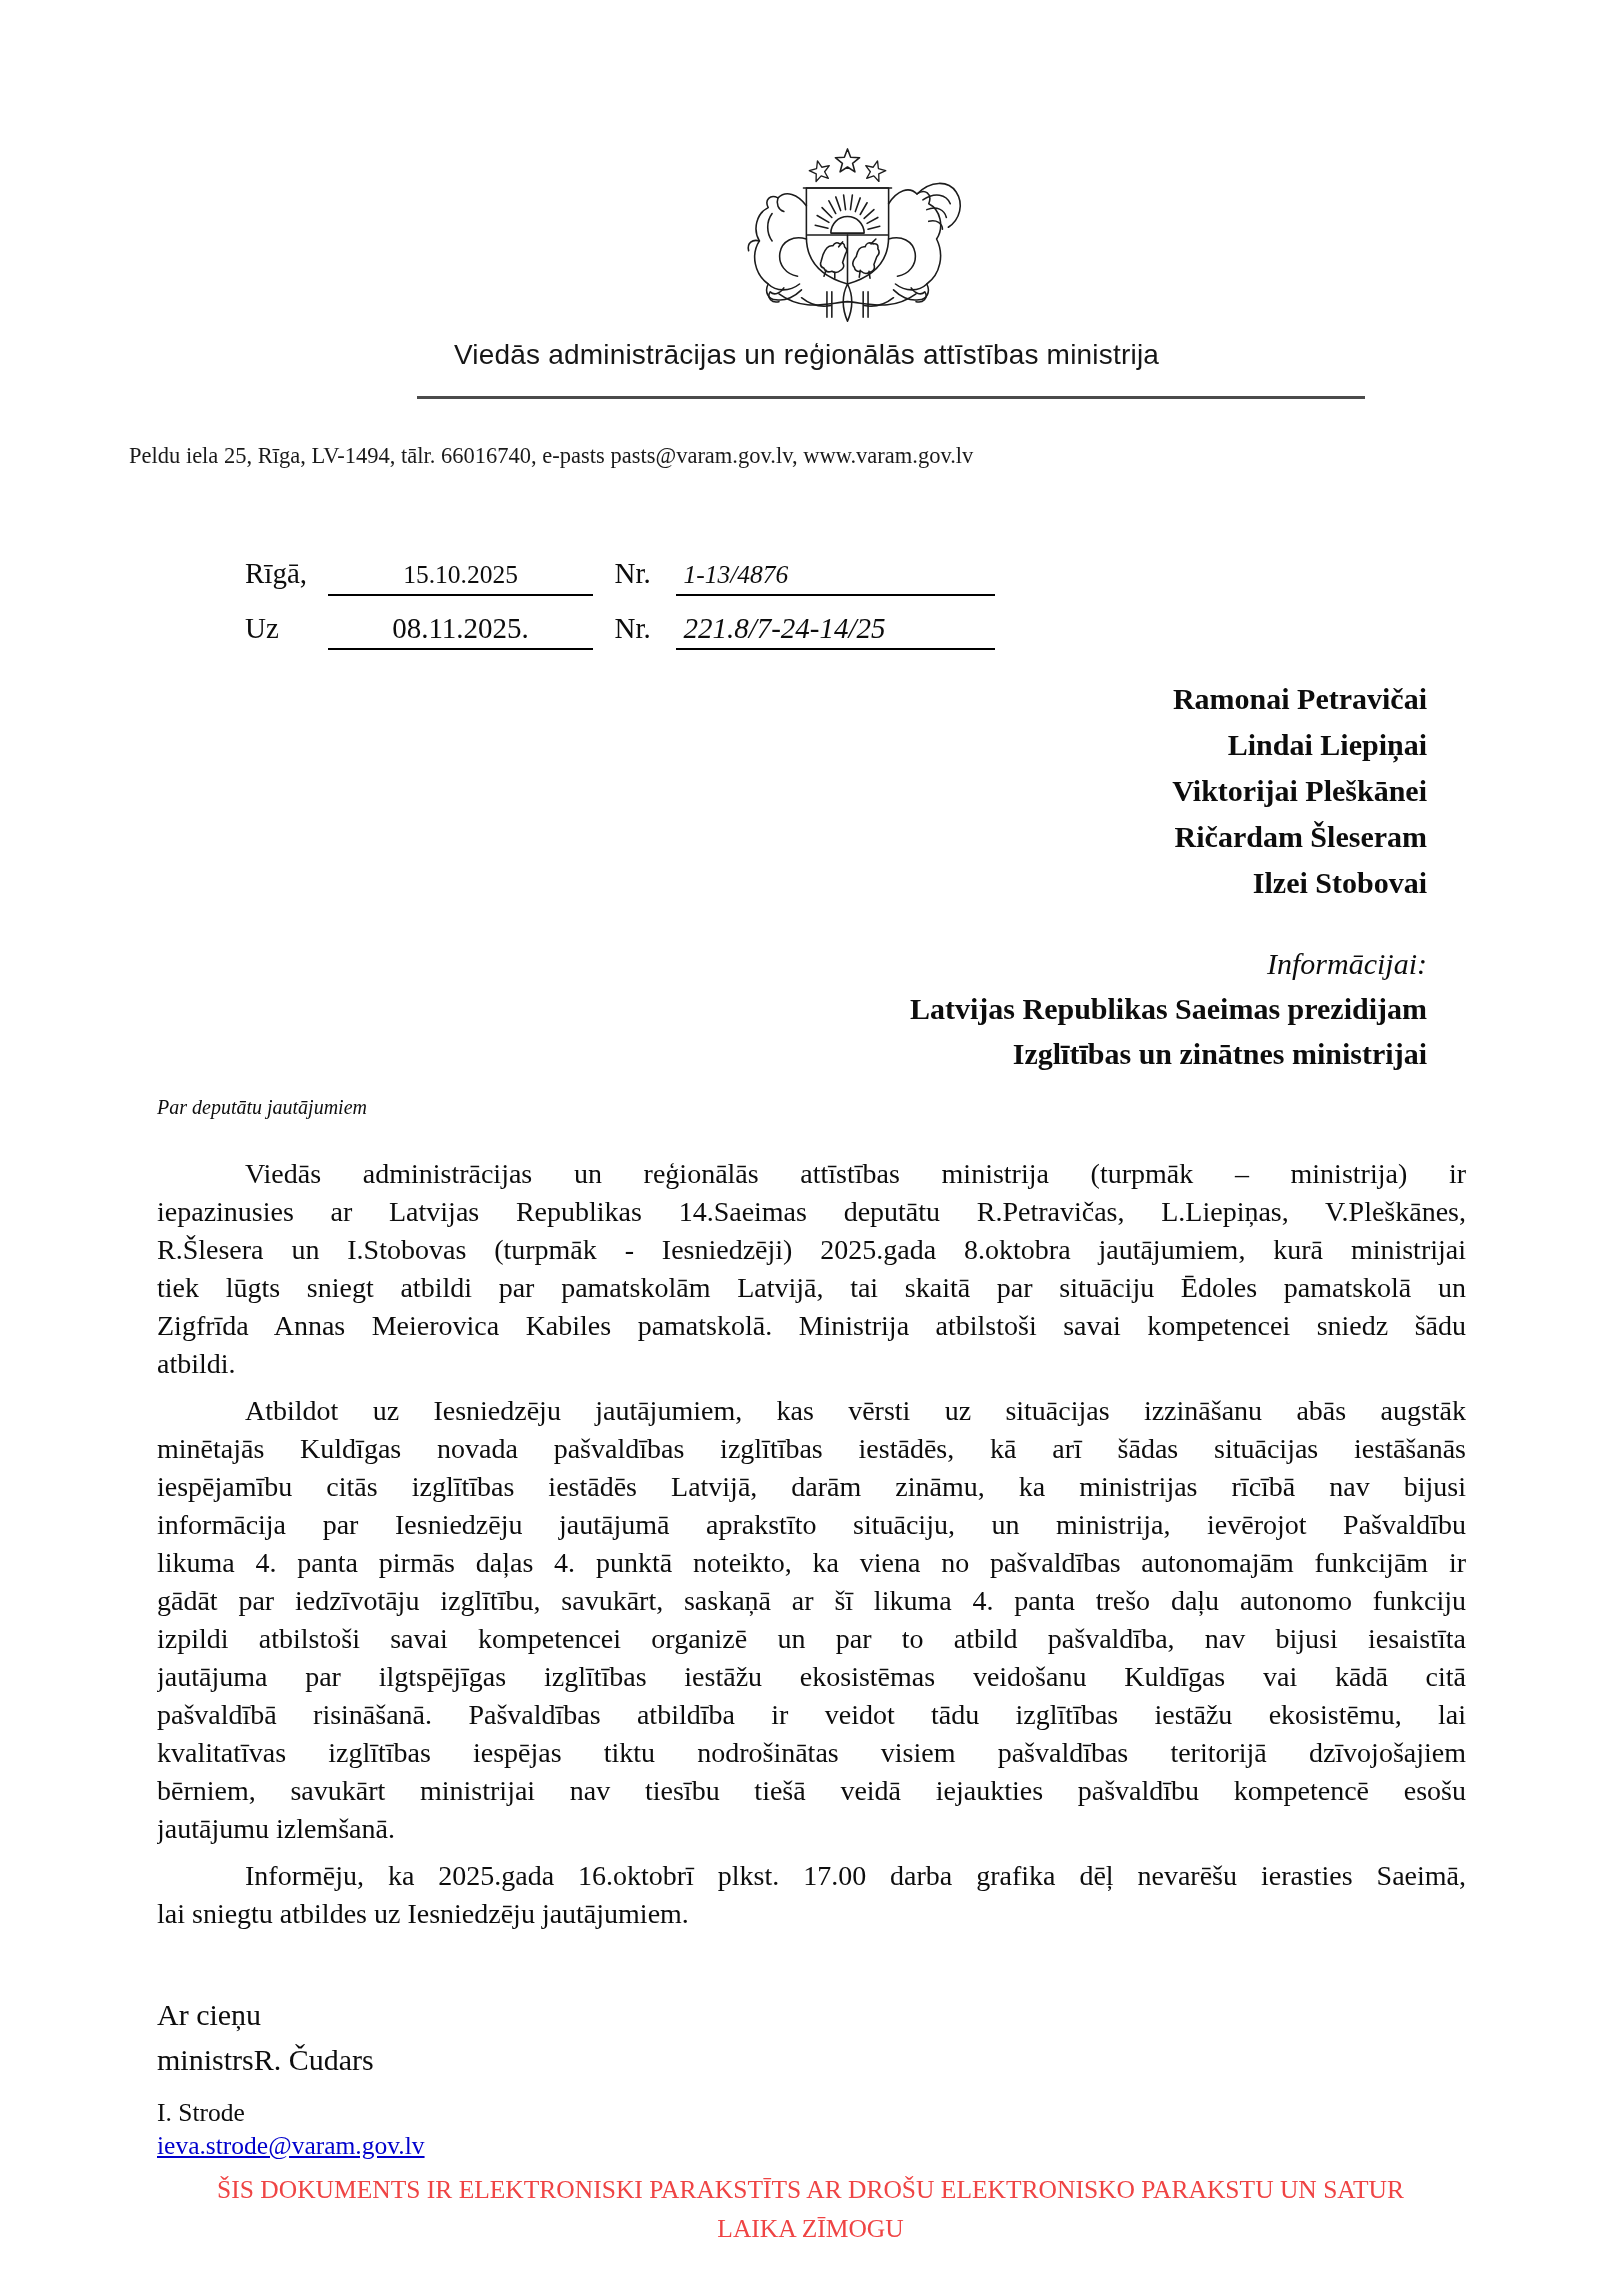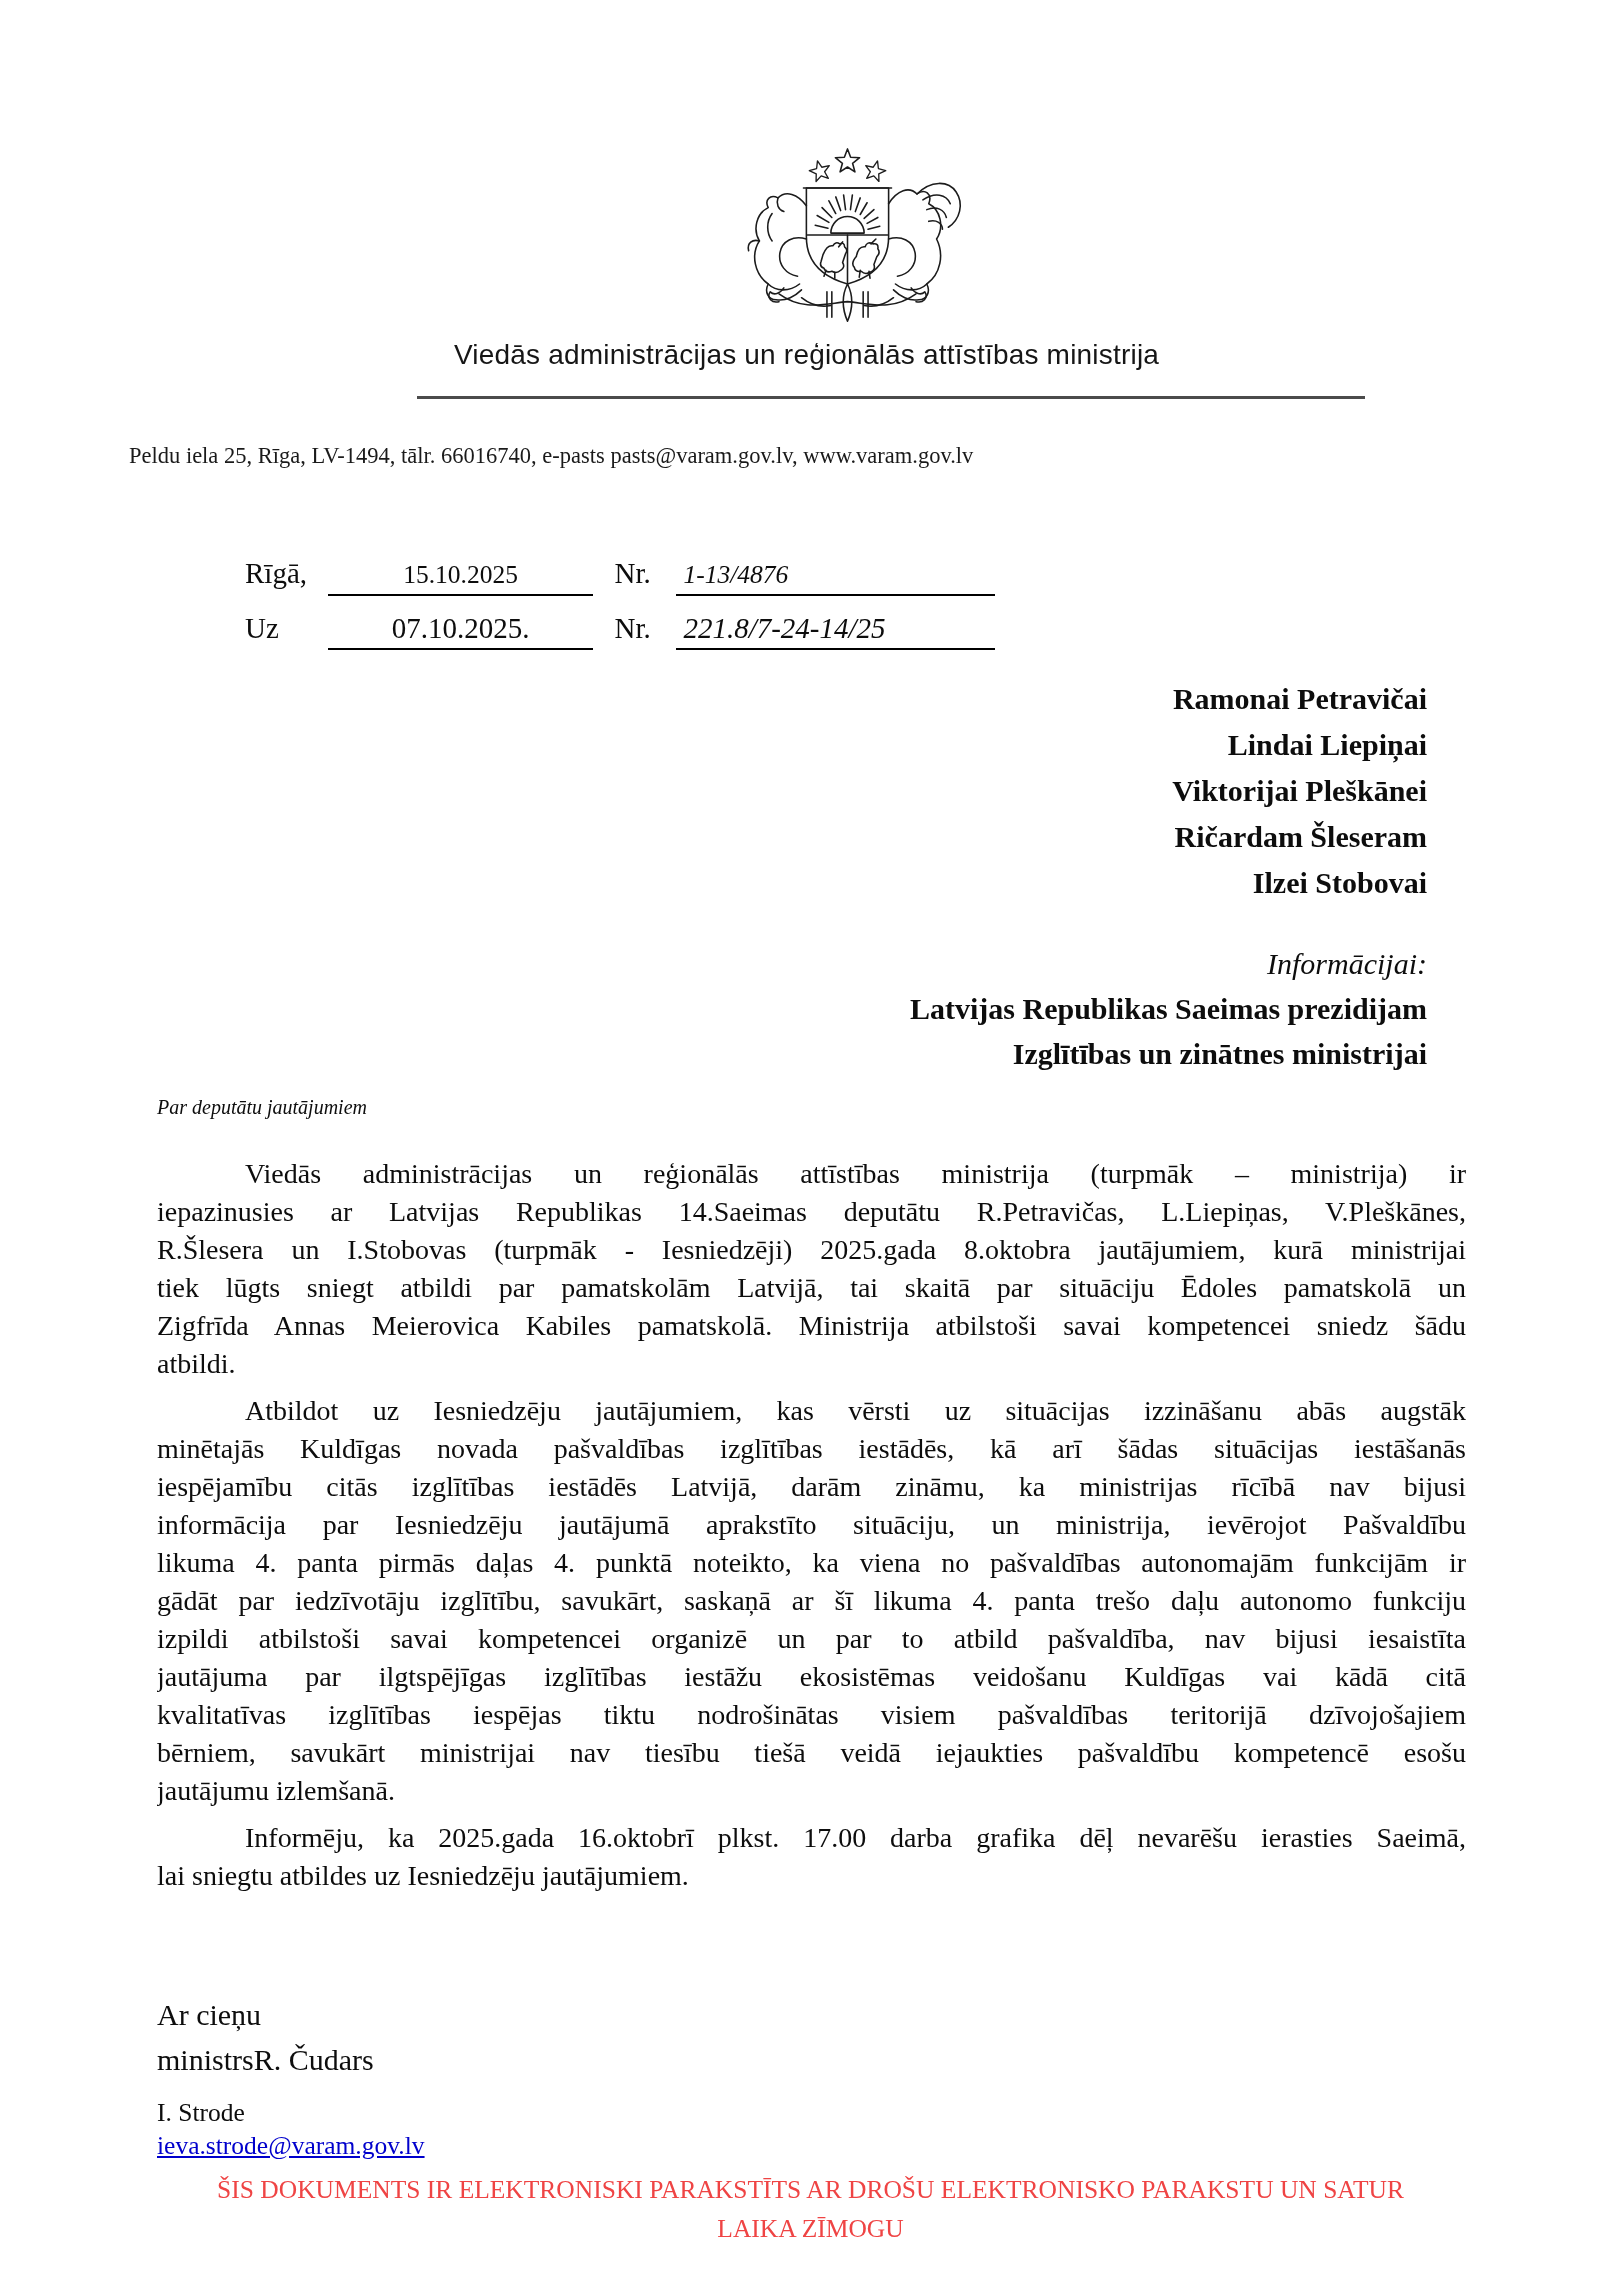--- a/index.html
+++ b/index.html
@@ -147,21 +147,21 @@
 
   <div class="ref-block">
     <div class="ref-row">
       <span class="ref-label">Rīgā,</span>
       <span class="ref-field f1 val-sm">15.10.2025</span>
       <span class="nr-label">Nr.</span>
       <span class="ref-field f2 val-sm">1-13/4876</span>
     </div>
     <div class="ref-row">
       <span class="ref-label">Uz</span>
-      <span class="ref-field f1 val-lg">07.10.2025.</span>
+      <span class="ref-field f1 val-lg">08.11.2025.</span>
       <span class="nr-label">Nr.</span>
       <span class="ref-field f2 val-lg">221.8/7-24-14/25</span>
     </div>
   </div>
 
   <div class="recipients">
       <div>Ramonai Petravičai</div>
       <div>Lindai Liepiņai</div>
       <div>Viktorijai Pleškānei</div>
       <div>Ričardam Šleseram</div>
@@ -189,20 +189,21 @@
       </div>
       <div class="para">
         <div class="jline indent">Atbildot uz Iesniedzēju jautājumiem, kas vērsti uz situācijas izzināšanu abās augstāk</div>
         <div class="jline">minētajās Kuldīgas novada pašvaldības izglītības iestādēs, kā arī šādas situācijas iestāšanās</div>
         <div class="jline">iespējamību citās izglītības iestādēs Latvijā, darām zināmu, ka ministrijas rīcībā nav bijusi</div>
         <div class="jline">informācija par Iesniedzēju jautājumā aprakstīto situāciju, un ministrija, ievērojot Pašvaldību</div>
         <div class="jline">likuma 4. panta pirmās daļas 4. punktā noteikto, ka viena no pašvaldības autonomajām funkcijām ir</div>
         <div class="jline">gādāt par iedzīvotāju izglītību, savukārt, saskaņā ar šī likuma 4. panta trešo daļu autonomo funkciju</div>
         <div class="jline">izpildi atbilstoši savai kompetencei organizē un par to atbild pašvaldība, nav bijusi iesaistīta</div>
         <div class="jline">jautājuma par ilgtspējīgas izglītības iestāžu ekosistēmas veidošanu Kuldīgas vai kādā citā</div>
+        <div class="jline">pašvaldībā risināšanā. Pašvaldības atbildība ir veidot tādu izglītības iestāžu ekosistēmu, lai</div>
         <div class="jline">kvalitatīvas izglītības iespējas tiktu nodrošinātas visiem pašvaldības teritorijā dzīvojošajiem</div>
         <div class="jline">bērniem, savukārt ministrijai nav tiesību tiešā veidā iejaukties pašvaldību kompetencē esošu</div>
         <div class="jline last">jautājumu izlemšanā.</div>
       </div>
       <div class="para">
         <div class="jline indent">Informēju, ka 2025.gada 16.oktobrī plkst. 17.00 darba grafika dēļ nevarēšu ierasties Saeimā,</div>
         <div class="jline last">lai sniegtu atbildes uz Iesniedzēju jautājumiem.</div>
       </div>
     </div>
 

